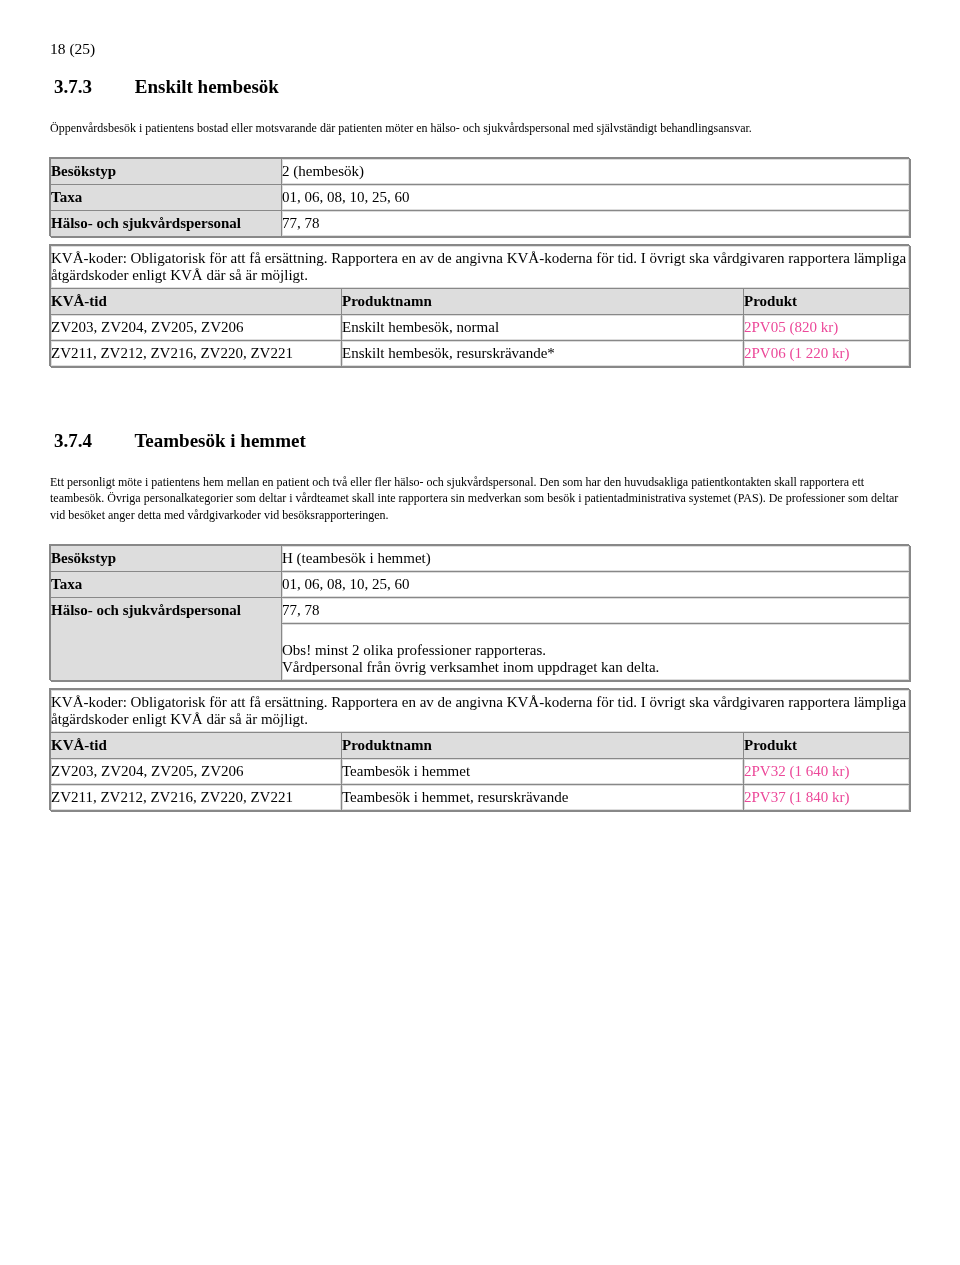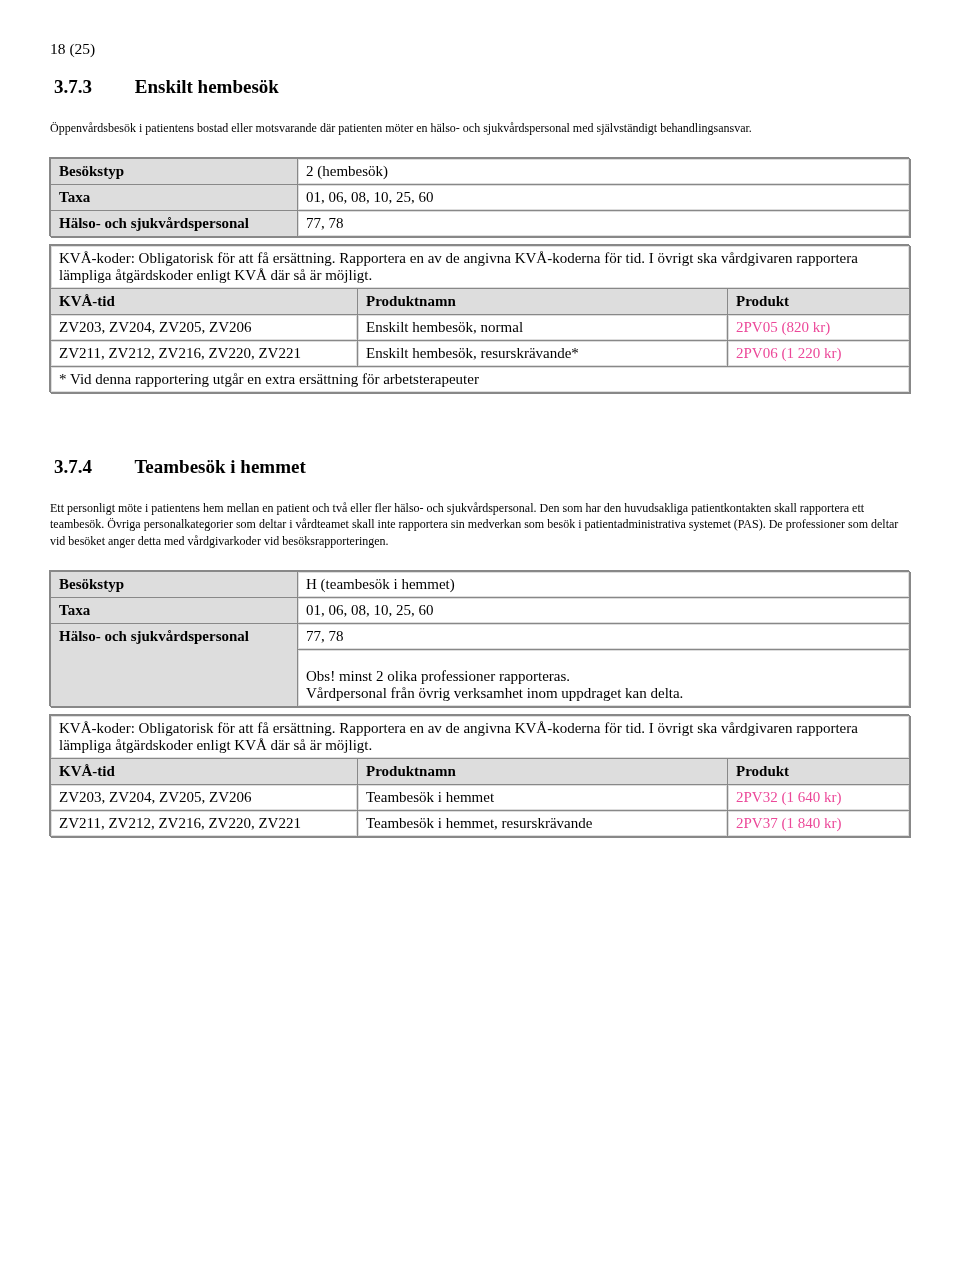--- a/index.html
+++ b/index.html
@@ -32,21 +32,21 @@
   }
   table.box {
     border-collapse: collapse;
     width: 100%;
     margin-bottom: 8px;
     border: 1px solid #888;
     box-shadow: 1px 1px 0 #888, -1px -1px 0 #888;
   }
   table.box td, table.box th {
     border: 1px solid #888;
-    padding: 4px 8px;
+    padding: 4px 0;
     font-size: 15px;
     text-align: left;
     vertical-align: top;
     box-shadow: inset 0 0 0 1px #ddd;
   }
   table.box td.lbl {
     background: #ddd;
     font-weight: bold;
     width: 230px;
   }
@@ -103,23 +103,20 @@
   <tr>
     <td>ZV203, ZV204, ZV205, ZV206</td>
     <td>Enskilt hembesök, normal</td>
     <td class="gray">2PV05 (820 kr)</td>
   </tr>
   <tr>
     <td>ZV211, ZV212, ZV216, ZV220, ZV221</td>
     <td>Enskilt hembesök, resurskrävande*</td>
     <td class="gray">2PV06 (1 220 kr)</td>
   </tr>
-  <tr>
-    <td colspan="3">* Vid denna rapportering utgår en extra ersättning för arbetsterapeuter</td>
-  </tr>
 </tbody>
   </table>
 
 <div class="gap"></div>
 
 <h2 class="section">
   <span class="num">3.7.4</span>
   <span>Teambesök i hemmet</span>
 </h2>
 

